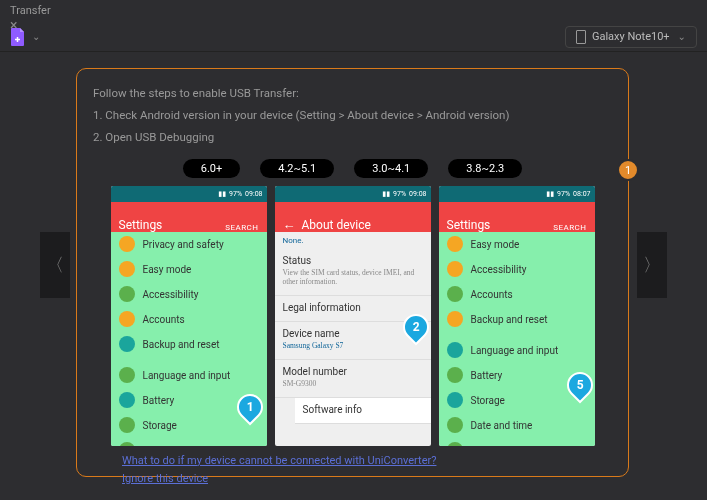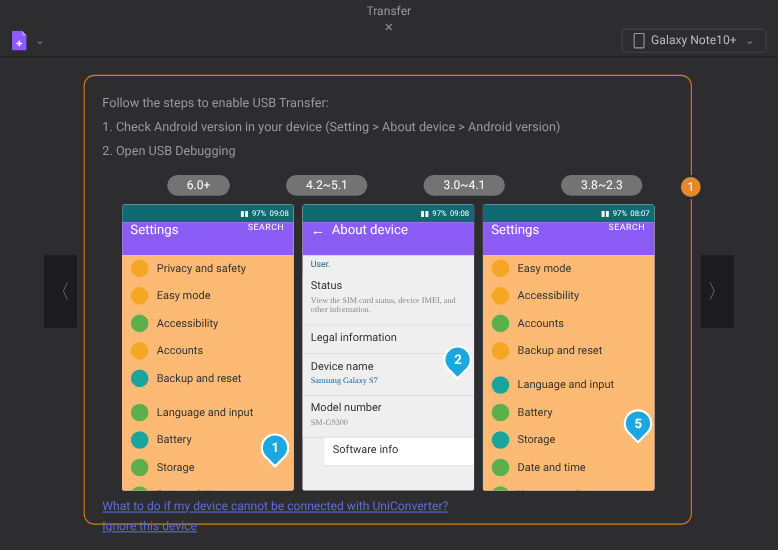--- a/index.html
+++ b/index.html
@@ -10,21 +10,20 @@
     color: #aaa;
     font-size: 12px;
     overflow: hidden;
     position: relative;
   }
   .window-header {
     height: 22px;
     padding: 4px 10px;
     display: flex;
     justify-content: space-between;
-    align-items: center;
     color: #999;
     font-size: 11px;
     flex-direction: column;
   }
   .close { font-size: 14px; color: #888; cursor: pointer; }
   .toolbar {
     height: 30px;
     padding: 0 10px;
     display: flex;
     align-items: center;
@@ -50,43 +49,43 @@
   .step-badge {
     position:absolute; right:-11px; top:90px;
     width:22px; height:22px; border-radius:50%;
     background:#e28a2b; color:#fff; font-size:11px;
     display:flex; align-items:center; justify-content:center;
     border:2px solid #2d2d30;
   }
   .instr { font-size:11.5px; color:#999; line-height:1.9; }
   .tabs { display:flex; gap:20px; justify-content:center; margin:10px 0 8px; }
   .tab {
-    background:#737373; color:#fff; border-radius:11px;
-    padding:3px 18px; font-size:11px;margin-left:31px;
+    background:#000000; color:#fff; border-radius:11px;
+    padding:3px 18px; font-size:11px;
   }
   .phones { display:flex; gap:8px; justify-content:center; }
   .phone {
     width:156px; height:260px; background:#efefef;
     border-radius:2px; overflow:hidden; position:relative;
     font-family: Roboto, Arial, sans-serif;
   }
   .statusbar {
     height:16px; background:#0f6a74; color:#fff;
     font-size:7px; display:flex; justify-content:flex-end;
     align-items:center; padding:0 4px; gap:3px;
   }
   .ph-header {
-    background:#8b5cf6; color:#fff; height:30px;
-    display:flex; align-items:flex-start; justify-content:space-between;
+    background:#ef4444; color:#fff; height:30px;
+    display:flex; align-items:flex-end; justify-content:space-between;
     padding:0 8px; font-size:12px;
   }
   .ph-header .srch { font-size:8px; letter-spacing:0.5px; }
   .ph-header .back { font-size:13px; margin-right:6px; }
   .ph-header.sub { justify-content:flex-start; }
-  .list { background:#fdba74; }
+  .list { background:#86efac; }
   .row {
     display:flex; align-items:center; gap:8px;
     height:25px; padding:0 8px; font-size:10px; color:#333;
   }
   .ic {
     width:16px; height:16px; border-radius:50%;
     background:#7cb342; display:flex; align-items:center; justify-content:center;
     color:#fff; font-size:9px;
   }
   .ic.org { background:#f5a623; }
@@ -99,21 +98,21 @@
     width:26px; height:26px; border-radius:50% 50% 50% 0;
     background:#1ba8e0; transform:rotate(-45deg);
     border:2px solid #fff;
     display:flex; align-items:center; justify-content:center;
   }
   .marker .pin span { transform:rotate(45deg); color:#fff; font-size:12px; font-weight:bold;}
   .section { padding:6px 8px 8px; border-bottom:1px solid #ddd; background:#efefef;}
   .section .ttl { font-size:10px; color:#333; }
   .section .sub { font-size:7.5px; color:#888; line-height:1.3; margin-top:2px;font-family:Liberation Serif, serif;}
   .section.hl { background:#fff;margin-left:20px; }
-  .links { margin-top:6px; font-size:11px; }
+  .links { margin-top:6px; font-size:11px;margin-left:29px; }
   .links a { color:#5b6fd6; text-decoration:underline; display:block; line-height:1.7; }
   .nav-arrow {
     position:absolute; top:232px; width:30px; height:66px;
     background:#1c1c1e; display:flex; align-items:center;
     justify-content:center; color:#777; font-size:18px;
   }
   .nav-left { left:40px; }
   .nav-right { right:40px; }
 </style>
 </head>
@@ -219,21 +218,21 @@
     <div class="phone">
       <div class="statusbar">
           <span>▮▮</span>
           <span>97%</span>
           <span>09:08</span>
         </div>
       <div class="ph-header sub">
           <span class="back">←</span>
           <span>About device</span>
         </div>
-      <div style="padding:4px 8px;font-size:8px;color:#169;">User.</div>
+      <div style="padding:4px 8px;font-size:8px;color:#169;">None.</div>
       <div id="p2">
           <div class="section">
             <div class="ttl">Status</div>
             <div class="sub">View the SIM card status, device IMEI, and other information.</div>
           </div>
           <div class="section">
             <div class="ttl">Legal information</div>
           </div>
           <div class="section">
             <div class="ttl">Device name</div>

